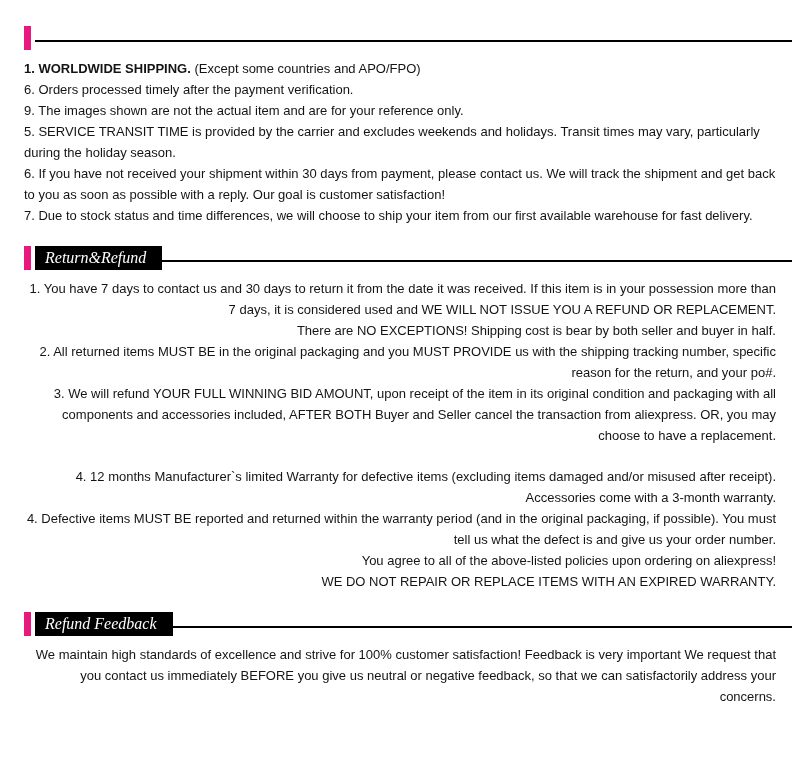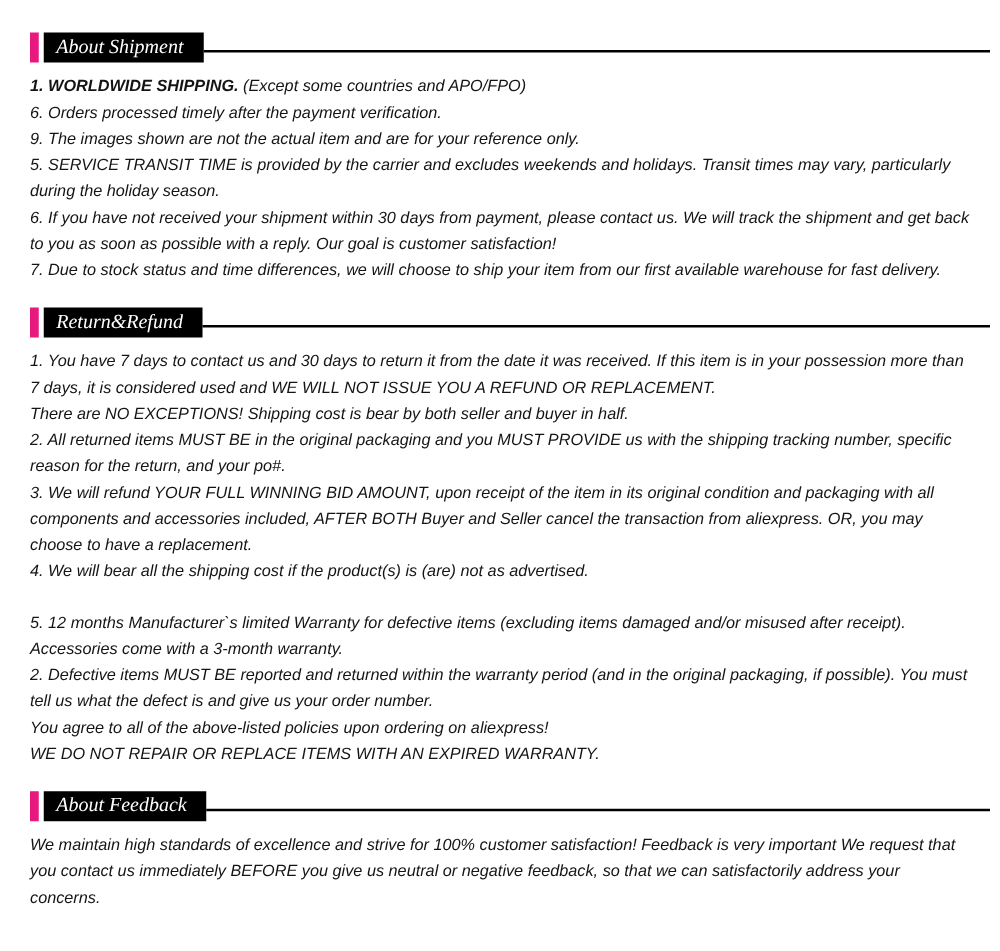--- a/index.html
+++ b/index.html
@@ -11,20 +11,21 @@
     font-family: "Liberation Sans", "DejaVu Sans", sans-serif;
     font-size: 13px;
     color: #141414;
   }
   .page {
     width: 800px;
     padding: 26px 24px 14px 24px;
   }
   .policy-section + .policy-section {
     margin-top: 20px;
+    text-align: right;
   }
   .section-header {
     display: flex;
     align-items: stretch;
     height: 24px;
     margin-bottom: 8px;
     margin-right: -20px; 
   }
   .accent-bar {
     width: 7px;
@@ -52,33 +53,31 @@
     left: 0;
     right: 4px;
     top: 14px;
     height: 2px;
     background: var(--header-bg, #000000);
   }
   .section-body { }
   .policy-line {
     margin: 0;
     line-height: 21px;
-    font-style: italic;
   }
   .policy-line .bold { font-weight: bold; }
 </style>
 </head>
 <body>
 
 <div class="page">
   <div id="sections-root">
   <section class="policy-section">
     <div class="section-header">
       <span class="accent-bar"></span>
-      <span class="header-title">About Shipment</span>
       <span class="header-rule-wrap">
         <span class="header-rule"></span>
       </span>
     </div>
     <div class="section-body">
           <p class="policy-line"><span class="bold">1. WORLDWIDE SHIPPING.</span><span> (Except some countries and APO/FPO)</span></p>
           <p class="policy-line"><span>6. Orders processed timely after the payment verification.</span></p>
           <p class="policy-line"><span>9. The images shown are not the actual item and are for your reference only.</span></p>
           <p class="policy-line"><span>5. SERVICE TRANSIT TIME is provided by the carrier and excludes weekends and holidays. Transit times may vary, particularly during the holiday season.</span></p>
           <p class="policy-line"><span>6. If you have not received your shipment within 30 days from payment, please contact us. We will track the shipment and get back to you as soon as possible with a reply. Our goal is customer satisfaction!</span></p>
@@ -92,37 +91,36 @@
       <span class="header-title">Return&amp;Refund</span>
       <span class="header-rule-wrap">
         <span class="header-rule"></span>
       </span>
     </div>
     <div class="section-body">
           <p class="policy-line"><span>1. You have 7 days to contact us and 30 days to return it from the date it was received. If this item is in your possession more than 7 days, it is considered used and WE WILL NOT ISSUE YOU A REFUND OR REPLACEMENT.</span></p>
           <p class="policy-line"><span>There are NO EXCEPTIONS! Shipping cost is bear by both seller and buyer in half.</span></p>
           <p class="policy-line"><span>2. All returned items MUST BE in the original packaging and you MUST PROVIDE us with the shipping tracking number, specific reason for the return, and your po#.</span></p>
           <p class="policy-line"><span>3. We will refund YOUR FULL WINNING BID AMOUNT, upon receipt of the item in its original condition and packaging with all components and accessories included, AFTER BOTH Buyer and Seller cancel the transaction from aliexpress. OR, you may choose to have a replacement.</span></p>
-          <p class="policy-line"><span>4.  We will bear all the shipping cost if the product(s) is (are) not as advertised.</span></p>
         </div>
   </section>
 
   <section class="policy-section">
     <div class="section-body">
-          <p class="policy-line"><span>5. 12 months Manufacturer`s limited Warranty for defective items (excluding items damaged and/or misused after receipt). Accessories come with a 3-month warranty.</span></p>
-          <p class="policy-line"><span>2. Defective items MUST BE reported and returned within the warranty period (and in the original packaging, if possible). You must tell us what the defect is and give us your order number.</span></p>
+          <p class="policy-line"><span>4. 12 months Manufacturer`s limited Warranty for defective items (excluding items damaged and/or misused after receipt). Accessories come with a 3-month warranty.</span></p>
+          <p class="policy-line"><span>4. Defective items MUST BE reported and returned within the warranty period (and in the original packaging, if possible). You must tell us what the defect is and give us your order number.</span></p>
           <p class="policy-line"><span>You agree to all of the above-listed policies upon ordering on aliexpress!</span></p>
           <p class="policy-line"><span>WE DO NOT REPAIR OR REPLACE ITEMS WITH AN EXPIRED WARRANTY.</span></p>
         </div>
   </section>
 
   <section class="policy-section">
     <div class="section-header">
       <span class="accent-bar"></span>
-      <span class="header-title">About Feedback</span>
+      <span class="header-title">Refund Feedback</span>
       <span class="header-rule-wrap">
         <span class="header-rule"></span>
       </span>
     </div>
     <div class="section-body">
           <p class="policy-line"><span>We maintain high standards of excellence and strive for 100% customer satisfaction! Feedback is very important We request that you contact us immediately BEFORE you give us neutral or negative feedback, so that we can satisfactorily address your concerns.</span></p>
         </div>
   </section>
 </div>
 </div>

